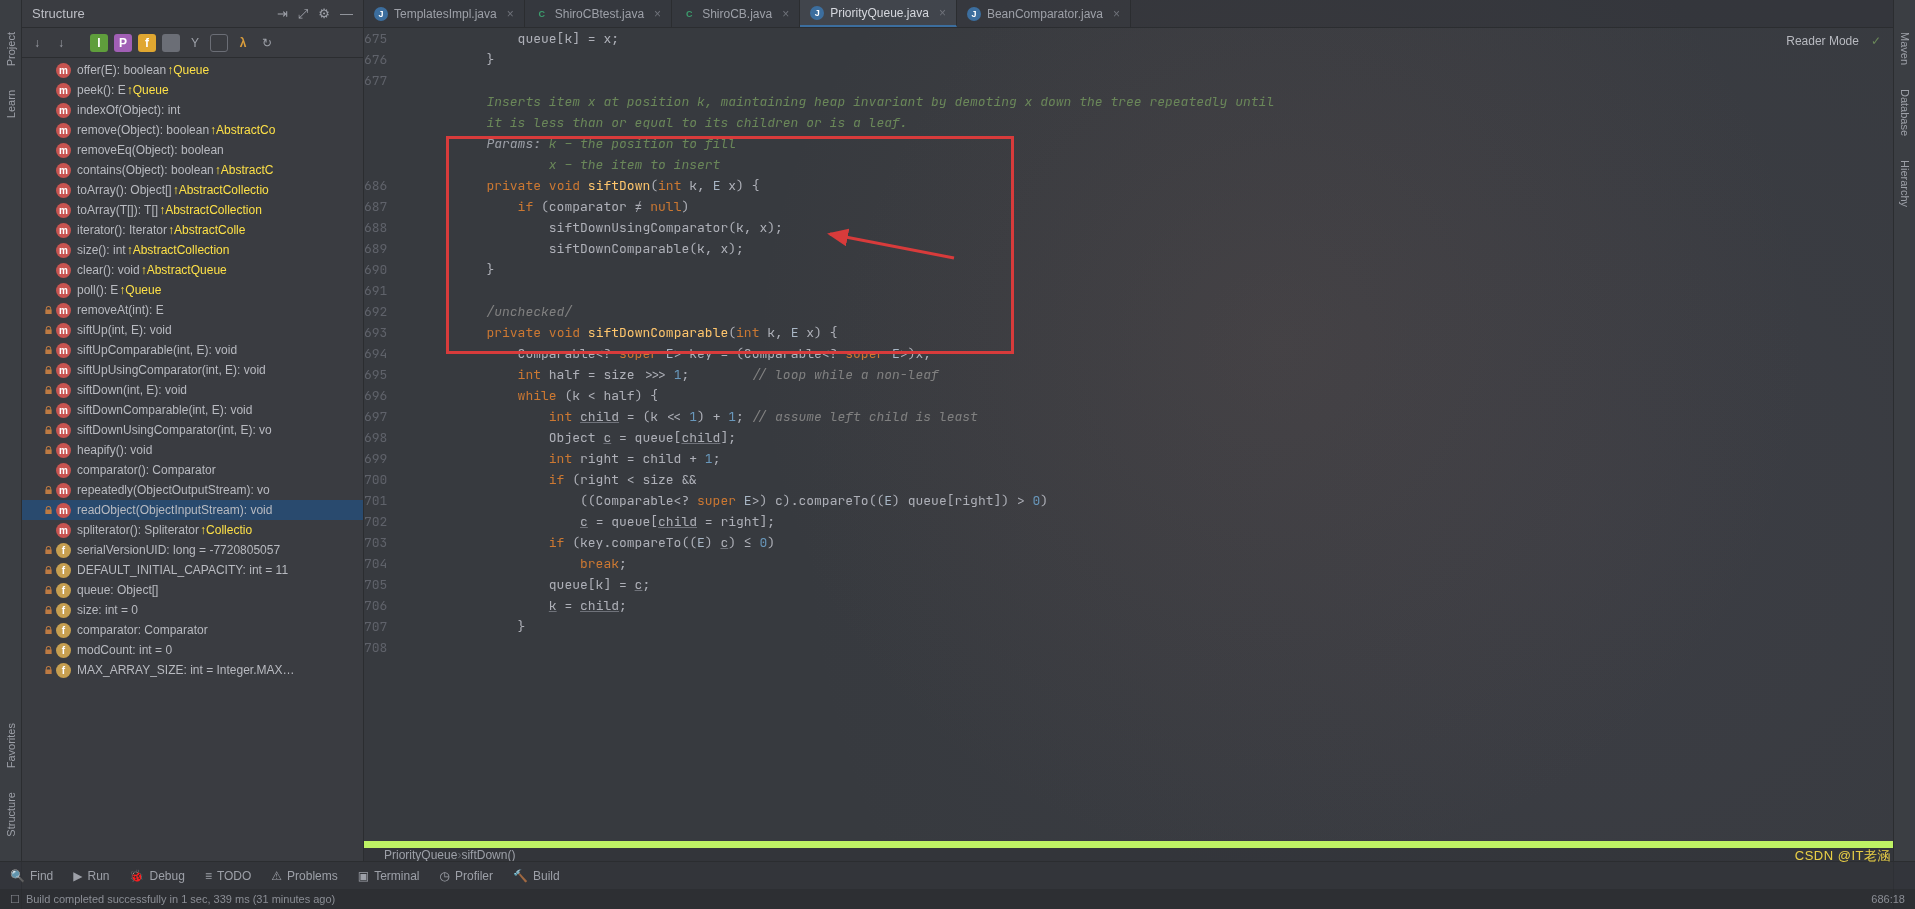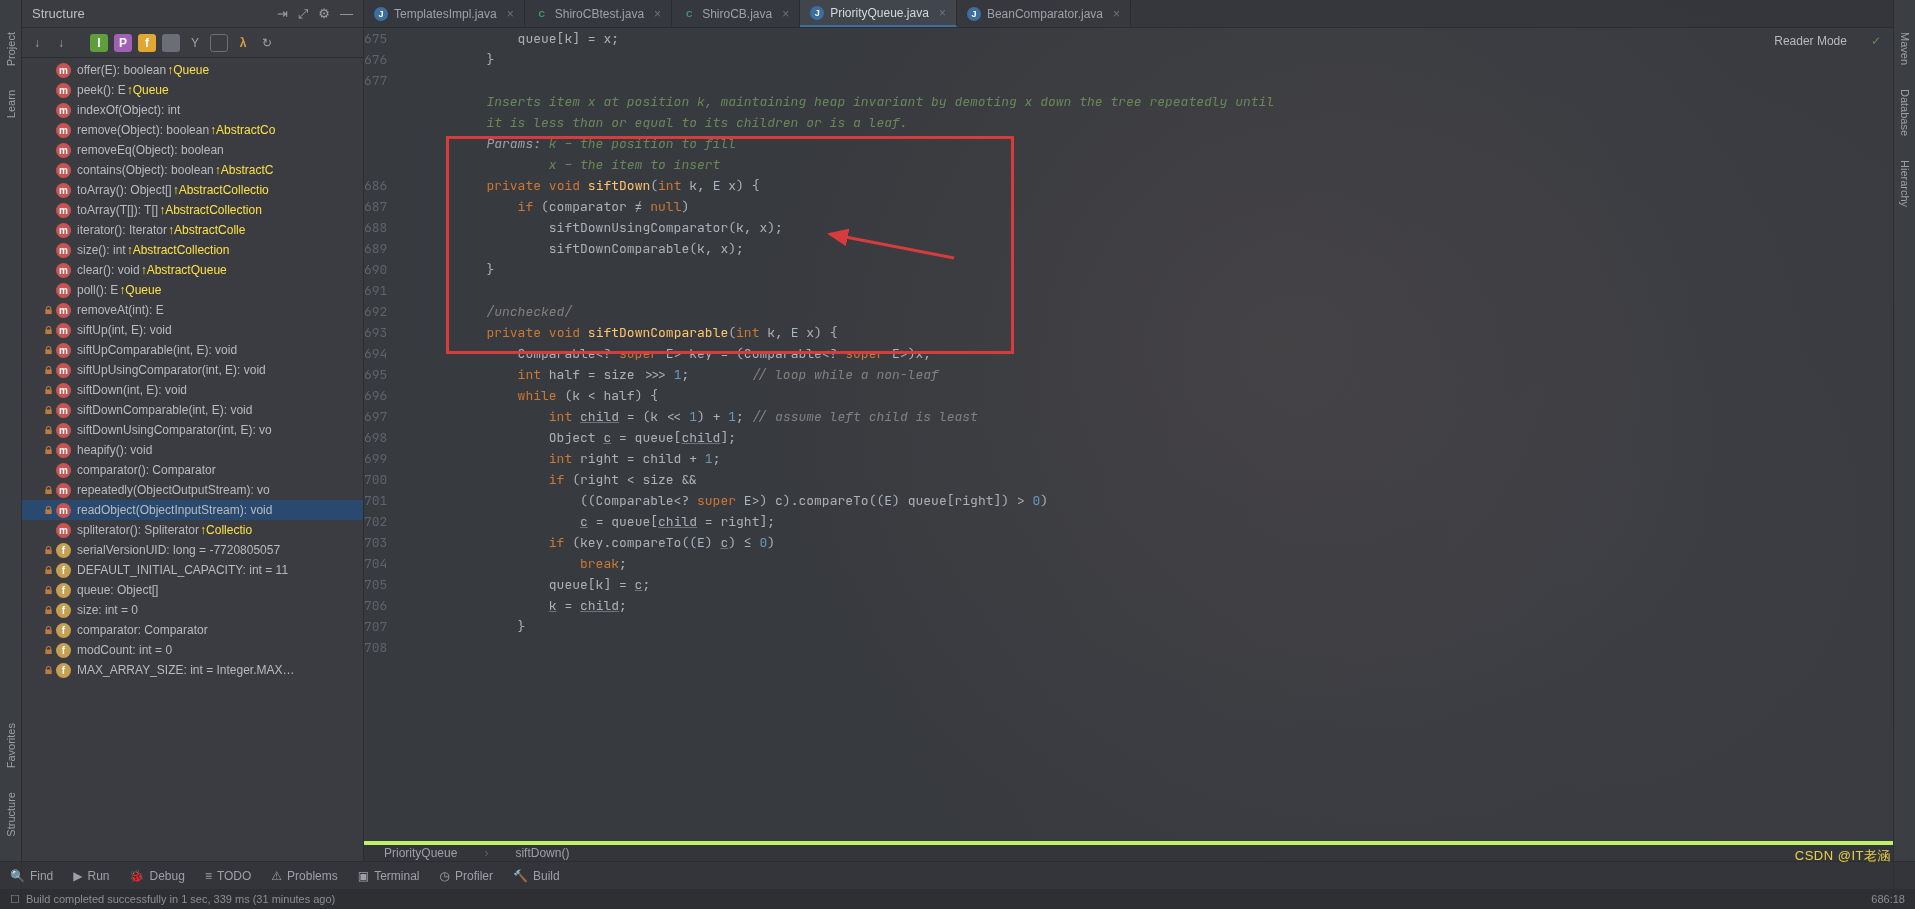--- a/index.html
+++ b/index.html
@@ -33,37 +33,37 @@
 .tree-item .sig { color:#b8bac0; }
 .tree-item .dim { color:#fde047; margin-left:1px; }
 .editor-area { position:absolute; left:364px; top:0; right:22px; height:calc(100% - 48px); background:rgba(52,55,60,.4); background-image:radial-gradient(circle at 60% 40%, rgba(130,100,90,.15), transparent 50%), radial-gradient(circle at 80% 60%, rgba(100,90,110,.1), transparent 60%); }
 .tabs { height:28px; display:flex; align-items:stretch; border-bottom:1px solid #2b2d30; background:rgba(48,50,55,.5); }
 .tab { display:flex; align-items:center; padding:0 10px; gap:6px; border-right:1px solid #2b2d30; font-size:12px; color:#9da0a8; cursor:pointer; background:rgba(60,63,68,.3); }
 .tab .tic { width:14px; height:14px; display:flex; align-items:center; justify-content:center; border-radius:50%; font-size:9px; font-weight:bold; }
 .tic-j { background:#3c6e9e; color:#fff; }
 .tic-c { color:#3c9e6e; }
 .tab .close { color:#6f727a; font-size:12px; margin-left:4px; }
 .tab.active { background:rgba(75,80,88,.6); border-bottom:2px solid #3c6e9e; color:#d6d8de; }
-.reader { position:absolute; right:12px; top:34px; font-size:12px; color:#b8bac0; display:flex; align-items:center; gap:24px; }
+.reader { position:absolute; right:12px; top:34px; font-size:12px; color:#b8bac0; display:flex; align-items:center; gap:12px; }
 .editor { position:relative; height:calc(100% - 48px); display:flex; font-family:"JetBrains Mono",Consolas,monospace; font-size:13px; line-height:21px; }
 .gutter { width:60px; text-align:left; padding-right:10px; color:#5f626a; flex-shrink:0; }
 .gutter div { height:21px; }
 .code { flex:1; position:relative; }
 .code-line { height:21px; white-space:pre; color:#aeb0b8; }
 .kw { color:#cc7832; }
 .str,.doc { color:#6a8759; font-style:italic; }
 .docp { color:#9da0a8; font-style:italic; }
 .typ { color:#a9b7c6; }
 .num { color:#6897bb; }
 .fn { color:#ffc66d; }
 .cmt { color:#808080; font-style:italic; }
 .under { text-decoration:underline; text-decoration-color:#6f727a; }
 .highlight-box { position:absolute; border:3px solid #d83b3b; pointer-events:none; }
 .arrow { position:absolute; pointer-events:none; }
-.breadcrumb { position:absolute; left:364px; bottom:48px; right:22px; height:20px; background:rgba(48,50,55,.6); border-top:4px solid #bef264; display:flex; align-items:center; padding-left:20px; font-size:12px; color:#9da0a8; gap:27px;margin-top:24px; }
+.breadcrumb { position:absolute; left:364px; bottom:48px; right:22px; height:20px; background:rgba(48,50,55,.6); border-top:7px solid #bef264; display:flex; align-items:center; padding-left:20px; font-size:12px; color:#9da0a8; gap:0;margin-top:24px; }
 .breadcrumb span { cursor:pointer; }
 .bottom-bar { position:absolute; left:0; bottom:20px; right:0; height:28px; background:rgba(48,50,55,.7); border-top:1px solid #2b2d30; display:flex; align-items:center; padding:0 10px; gap:20px; font-size:12px; }
 .bottom-bar .bitem { display:flex; align-items:center; gap:5px; cursor:pointer; color:#9da0a8; }
 .status-bar { position:absolute; left:0; bottom:0; right:0; height:20px; background:rgba(42,44,48,.8); display:flex; align-items:center; padding:0 10px; font-size:11px; color:#8b8e95; }
 .status-bar .sb-left { display:flex; align-items:center; gap:6px; }
 .status-bar .sb-right { margin-left:auto; display:flex; align-items:center; gap:14px; }
 .watermark{position:absolute; right:24px; bottom:44px; font-size:13px; color:#fde047; font-family:Arial; letter-spacing:.5px; opacity:.9}
 </style>
 </head>
 <body>

